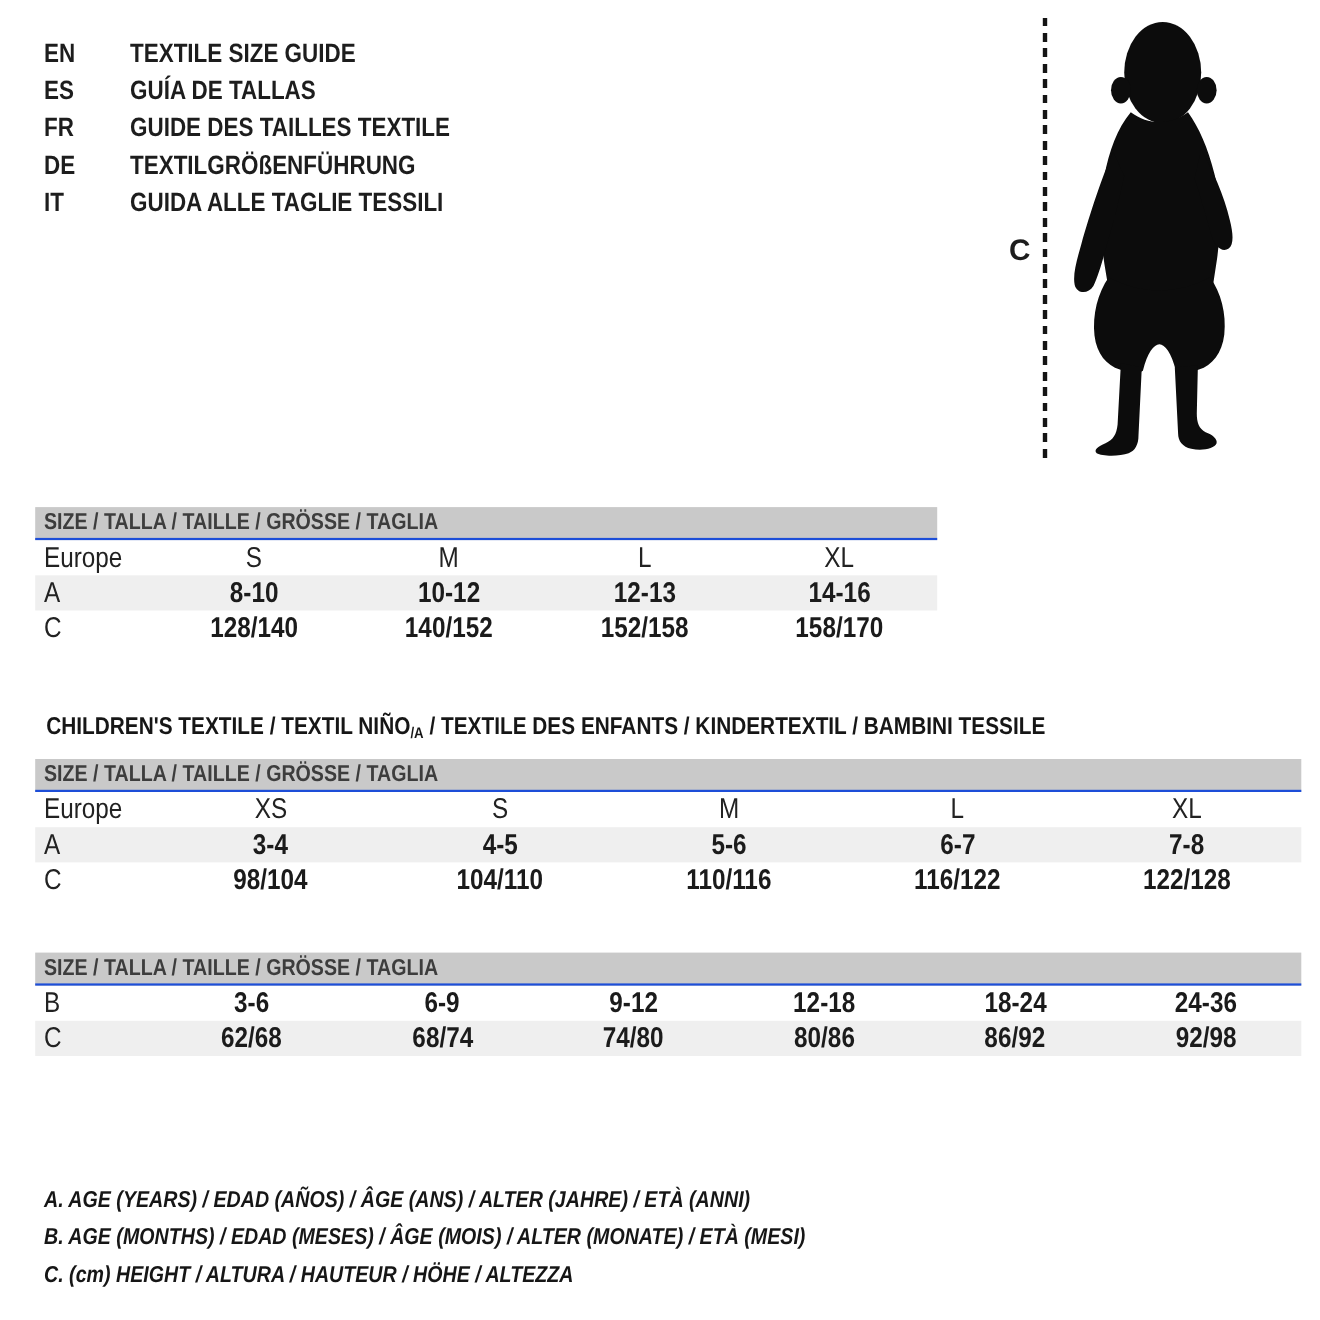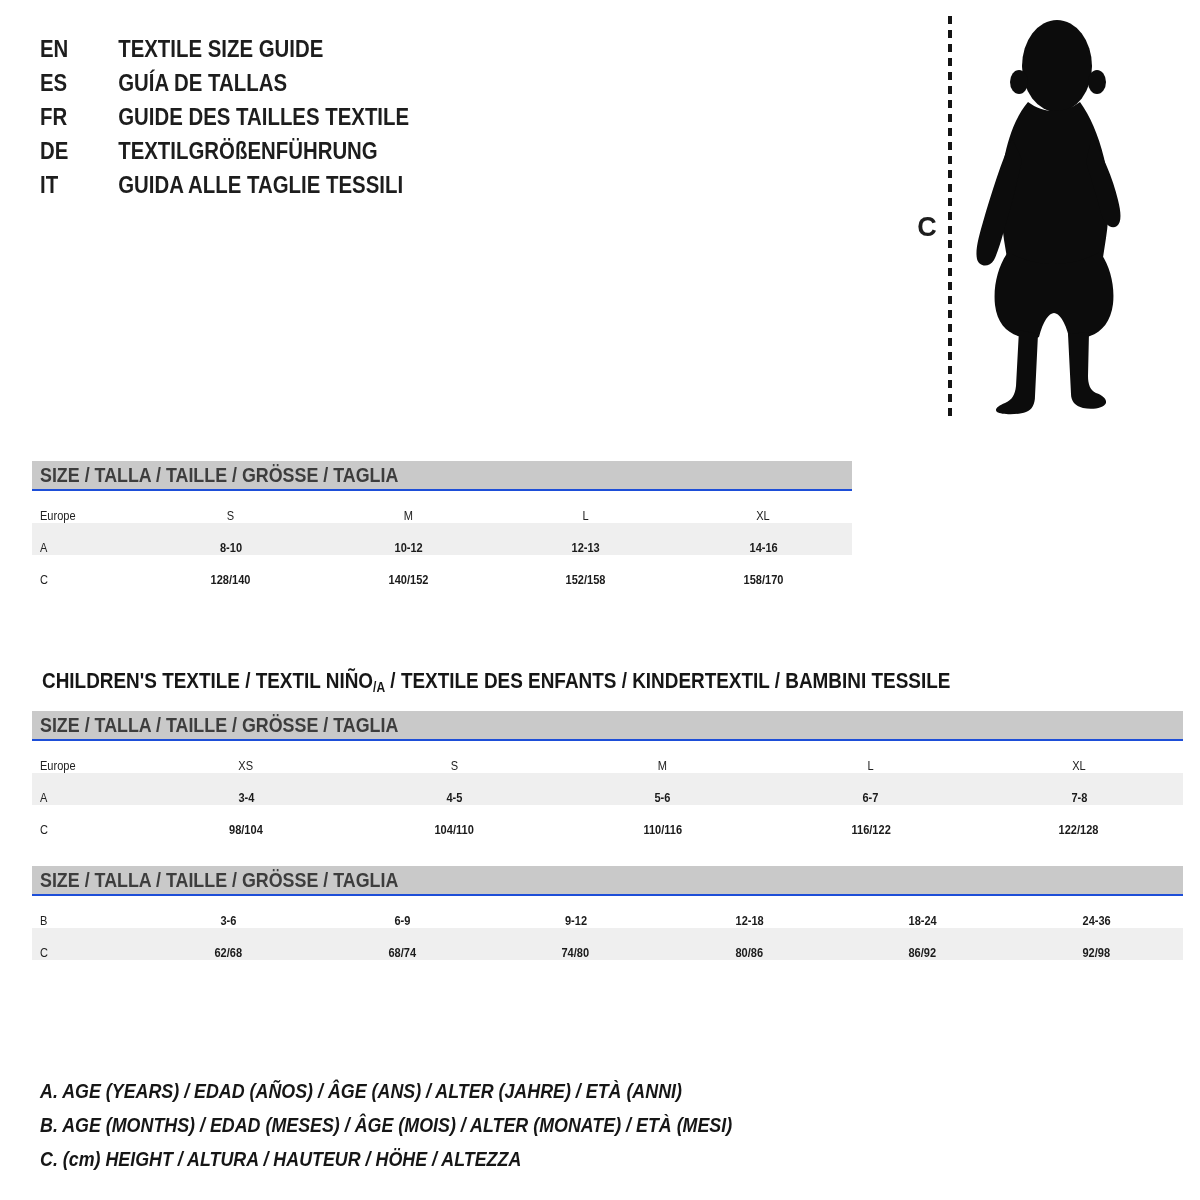--- a/index.html
+++ b/index.html
@@ -14,32 +14,32 @@
   .lang-code{width:92px;flex:0 0 92px;}
   
   .dashed-line{position:absolute;left:948px;top:16px;width:4px;height:402px;
     background:repeating-linear-gradient(to bottom,#141414 0 8px,transparent 8px 14px);}
   .figure-label{position:absolute;left:912px;top:212px;width:30px;text-align:center;
     font-size:27px;font-weight:700;}
   .baby-svg{position:absolute;left:966px;top:16px;}
   
   .table-sec{position:absolute;left:32px;}
   .t0{top:437px;width:820px;}
-  .t1{top:669px;width:1151px;}
+  .t1{top:648px;width:1151px;}
   .t2{top:851px;width:1151px;}
   .tbl-title{font-size:22px;font-weight:700;color:#161616;margin-left:10px;white-space:nowrap;}
   .title-line{line-height:24px;transform:scaleX(0.86);transform-origin:0 50%;}
   .title-line + .title-line{margin-top:11px;}
   .title-line .sub{font-size:14px;position:relative;top:4px;}
   .t0 .band{margin-top:24px;} .t1 .band{margin-top:16px;} .t2 .band{margin-top:15px;}
   .band{height:28px;background:var(--band,#c9c9c9);border-bottom:2px solid #1d4ed8;
         display:flex;align-items:center;padding-left:8px;}
   .band-text{display:inline-block;font-size:21px;font-weight:700;color:#3d3d3d;
         transform:scaleX(0.85);transform-origin:0 50%;white-space:nowrap;}
-  .trow{height:32px;display:flex;align-items:flex-end;font-size:13px;}
+  .trow{height:32px;display:flex;align-items:flex-start;font-size:26px;}
   .trow.shaded{background:var(--shade,#efefef);}
   .cell-label{flex:0 0 110px;width:110px;padding-left:8px;box-sizing:border-box;}
   .cell-label span{display:inline-block;transform:scaleX(0.85);transform-origin:0 50%;
         font-weight:400;color:#222;}
   .cell{flex:1;display:flex;justify-content:center;}
   .cell span{display:inline-block;transform:scaleX(0.85);font-weight:400;color:#222;}
   .trow.boldvals .cell span{font-weight:700;color:#1b1b1b;}
   
   .legend-block{position:absolute;left:40px;top:1074px;font-style:italic;}
   .legend-line{font-size:21px;line-height:34px;font-weight:700;color:#161616;

